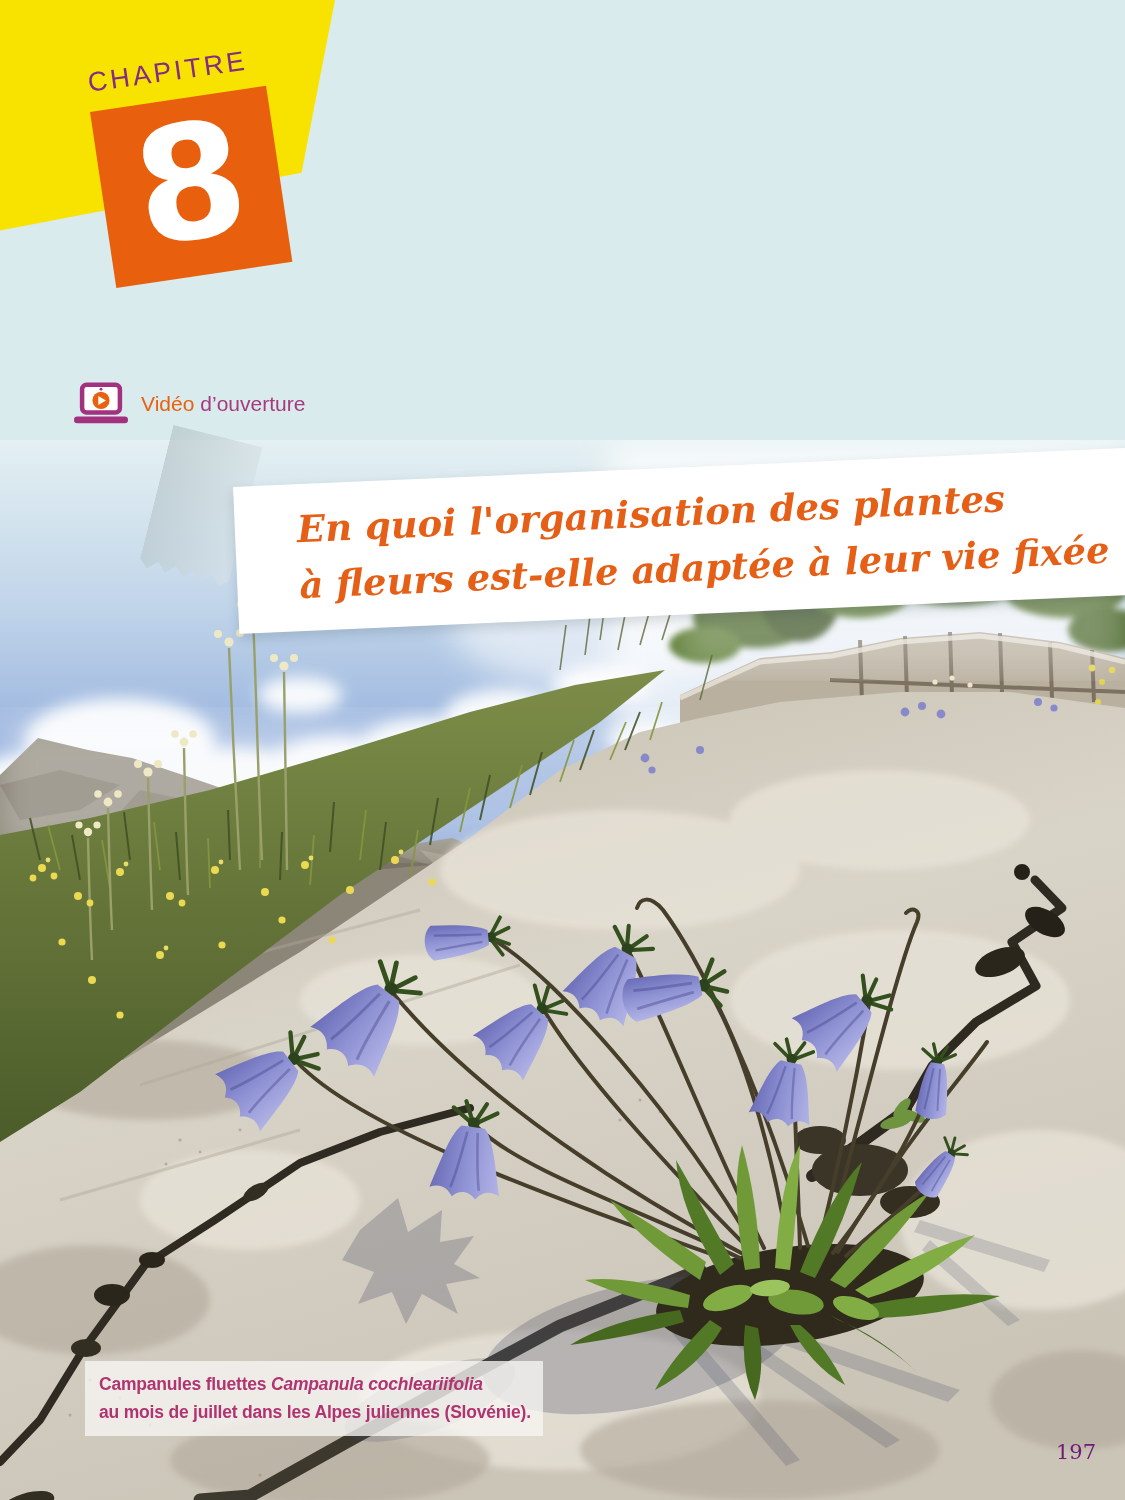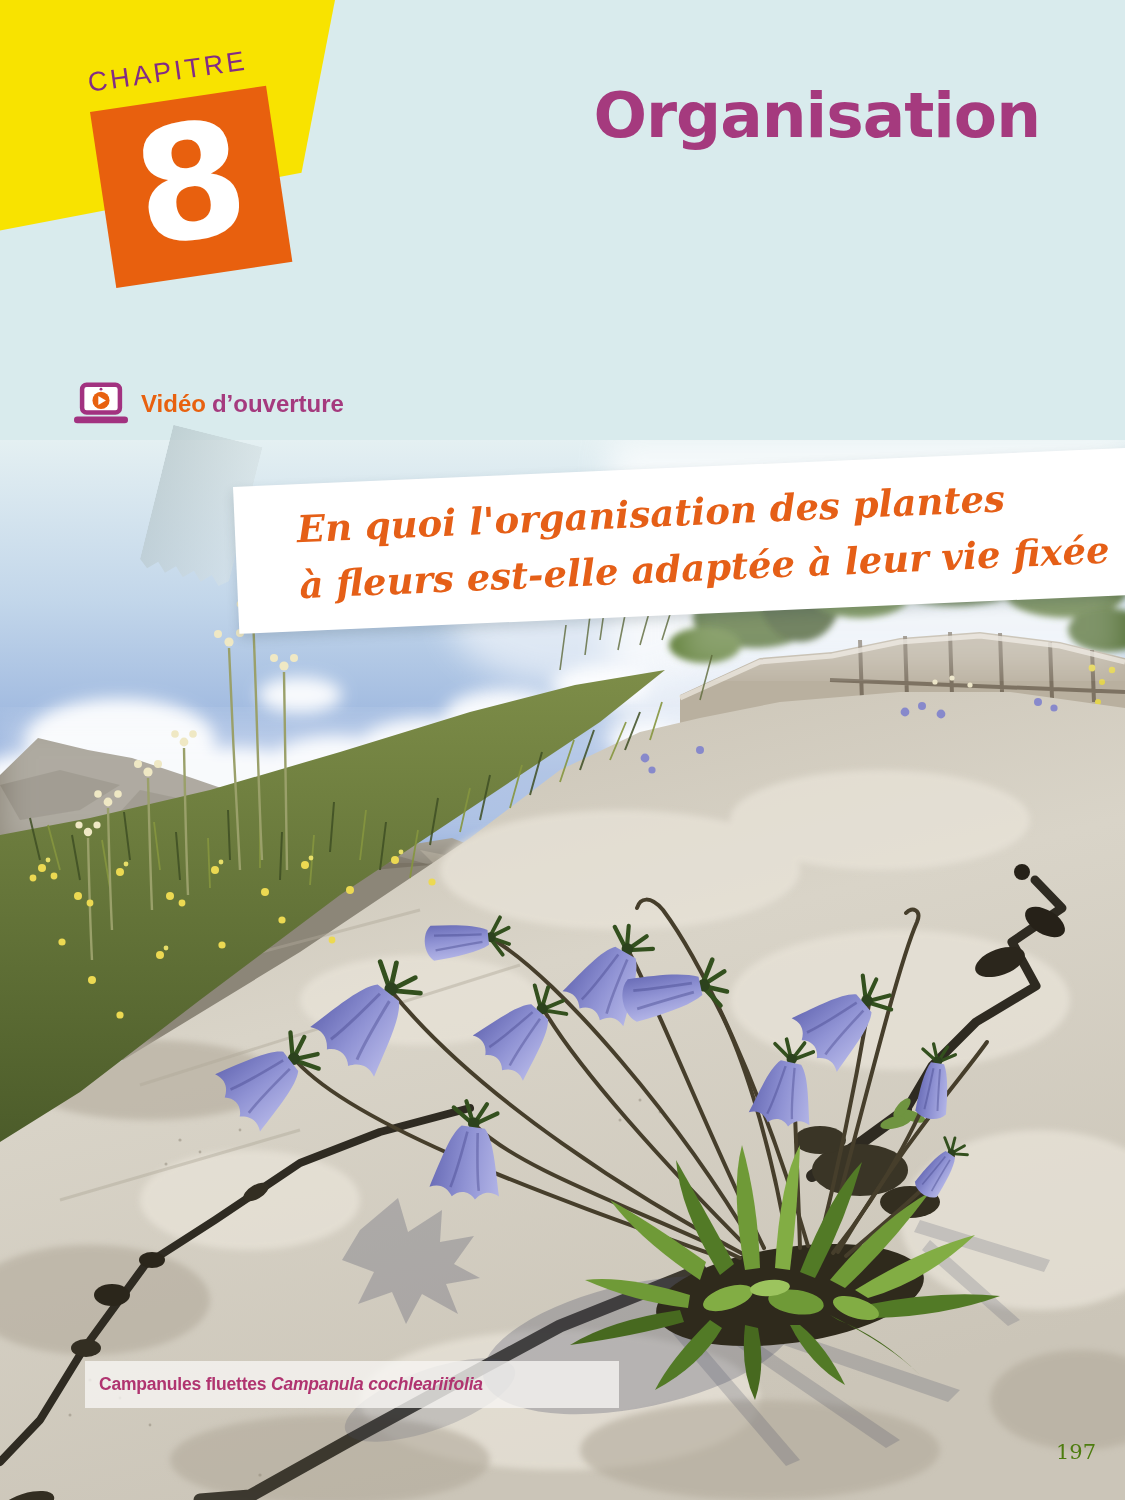--- a/index.html
+++ b/index.html
@@ -36,21 +36,21 @@
     position:absolute;right:85px;top:72px;text-align:right;
     font-family:"DejaVu Sans",sans-serif;font-weight:bold;
     font-size:63px;line-height:88px;letter-spacing:-1px;
     color:#a53a7e;z-index:2;
   }
   
   .video-row{
     position:absolute;left:74px;top:382px;display:flex;align-items:center;gap:13px;
     z-index:3;cursor:pointer;
   }
-  .video-label{font-size:24px;font-weight:bold;white-space:nowrap;text-align:center;}
+  .video-label{font-size:21px;font-weight:normal;white-space:nowrap;text-align:center;}
   .video-label .w1{color:#e8610f;}
   .video-label .w2{color:#a53a7e;margin-left:6px;}
   
   .tape{
     position:absolute;left:172px;top:436px;width:92px;height:150px;
     background:linear-gradient(100deg,rgba(176,192,196,.62),rgba(219,229,231,.48));
     transform:rotate(14deg);transform-origin:50% 0;
     clip-path:polygon(0 0,100% 0,100% 92%,90% 97%,80% 91%,70% 97%,60% 91%,50% 97%,40% 91%,30% 97%,20% 91%,10% 97%,0 92%);
     z-index:4;
   }
@@ -62,44 +62,43 @@
   }
   .question-text{
     padding:17px 0 0 62px;
     font-family:"DejaVu Serif",serif;font-style:italic;font-weight:600;
     font-size:37px;line-height:56px;color:#e55f17;white-space:nowrap;
   }
   
   .photo-wrap{position:absolute;left:0;top:440px;width:1125px;height:1060px;z-index:1;}
   
   .photo-caption{
-    position:absolute;left:85px;top:1361px;width:534px;box-sizing:border-box;
+    position:absolute;left:85px;top:1361px;width:458px;box-sizing:border-box;
     background:rgba(247,246,243,.78);padding:9px 14px 10px;
     color:#b03470;font-weight:bold;font-size:17.5px;line-height:28px;
     letter-spacing:-0.2px;z-index:6;white-space:nowrap;
   }
   .photo-caption .species{font-style:italic;}
   .page-number{
     position:absolute;left:1056px;top:1440px;z-index:6;
-    color:#4d7c0f;font-family:"DejaVu Serif",serif;font-size:21px;
+    color:#701a75;font-family:"DejaVu Serif",serif;font-size:21px;
   }
 </style>
 </head>
 <body>
 
 <div class="page">
 
   <div class="yellow-flag"></div>
   <div class="chapitre-label">CHAPITRE</div>
   <div class="orange-square">
     <span class="chapter-number">8</span>
   </div>
 
   <div class="chapter-title">
-    <div>Organisation</div>
   </div>
 
   <div class="video-row">
     <svg width="54" height="44" viewBox="0 0 60 48">
       <rect x="9" y="2.5" width="42" height="31" rx="5" fill="#ffffff" stroke="#a23280" stroke-width="5"></rect>
       <circle cx="30" cy="7.5" r="1.6" fill="#a23280"></circle>
       <circle cx="30" cy="20" r="9.5" fill="#e8610f"></circle>
       <polygon points="27,15 35.5,20 27,25" fill="#ffffff"></polygon>
       <rect x="0" y="38" width="60" height="7.5" rx="3.7" fill="#a23280"></rect>
     </svg>
@@ -432,17 +431,18 @@
   <div class="tape"></div>
   <div class="question-banner">
     <div class="question-text">
       <div>En quoi l'organisation des plantes</div>
       <div>à fleurs est-elle adaptée à leur vie fixée ?</div>
     </div>
   </div>
 
   <div class="photo-caption">
     <div><span>Campanules fluettes </span><span class="species">Campanula cochleariifolia</span></div>
+    <div>au mois de juillet dans les Alpes juliennes (Slovénie).</div>
   </div>
 
   <div class="page-number">197</div>
 
 </div>
 
 </body></html>

